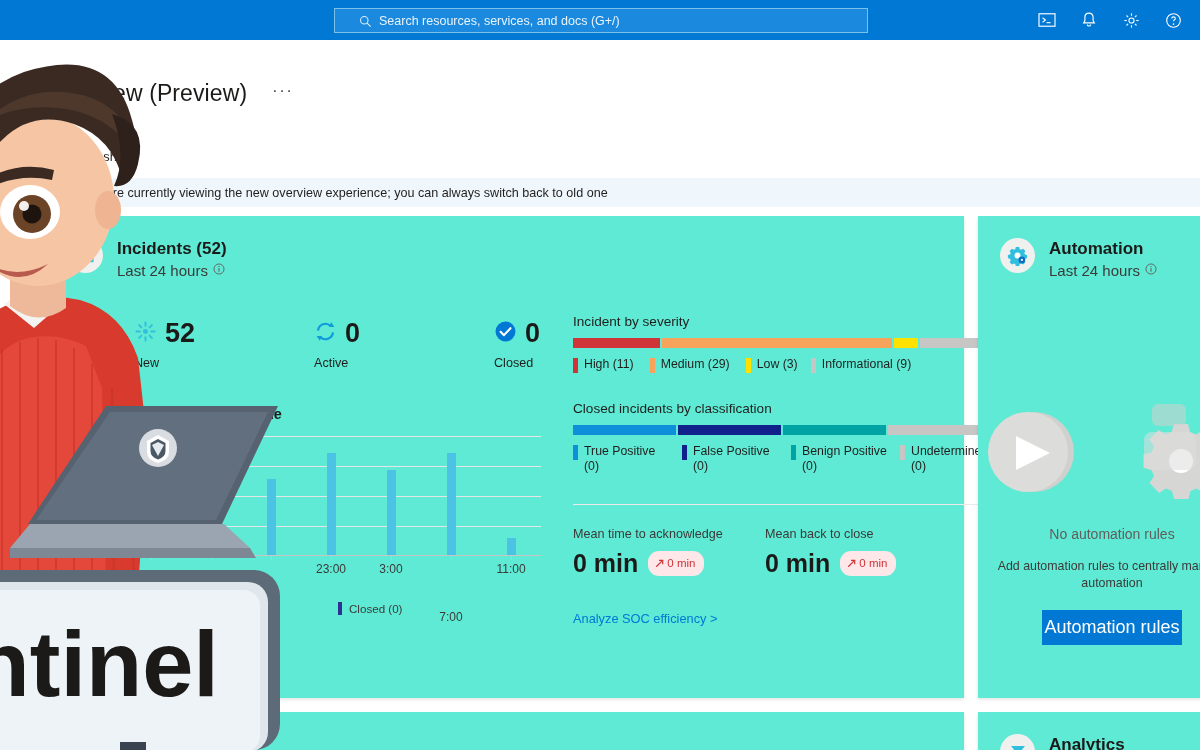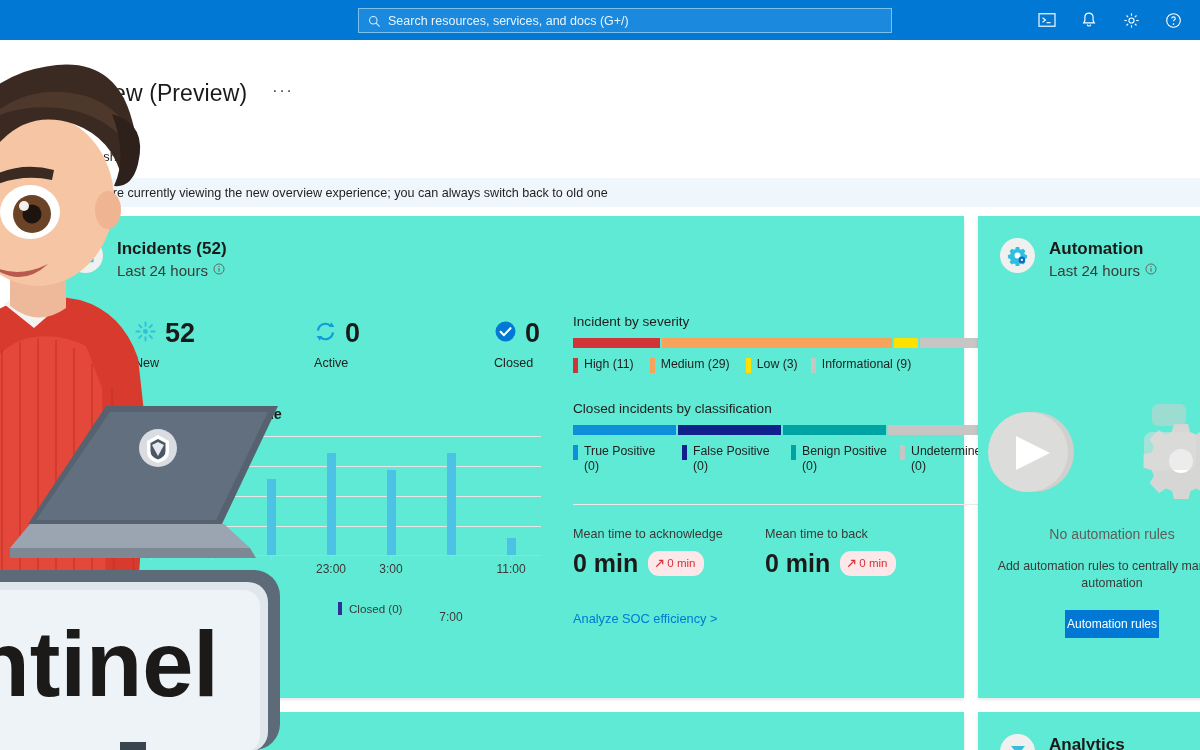--- a/index.html
+++ b/index.html
@@ -15,21 +15,21 @@
   
   .topbar {
     position: absolute; top: 0; left: 0; width: 1200px; height: 40px;
     background: #0078d4;
     display: flex; align-items: center;
     z-index: 40;
   }
   .search-wrap {
     position: absolute; left: 334px; top: 8px; width: 534px; height: 25px;
     background: #1b8ade; border: 1px solid #7cc1ea;
-    display: flex; align-items: center; padding: 0 9px; gap: 7px; margin-left: 24px;
+    display: flex; align-items: center; padding: 0 24px; gap: 7px;
   }
   .search-wrap .si { width: 13px; height: 13px; flex: 0 0 13px; }
   .search-text { font-size: 12.5px; color: #e8f3fb; white-space: nowrap; }
   .topicons { position: absolute; right: 8px; top: 0; height: 40px; display: flex; align-items: center; gap: 4px; }
   .topicon { width: 38px; height: 40px; display: flex; align-items: center; justify-content: center; }
   .topicon svg { display: block; }
 
   
   .page-head { position: absolute; top: 40px; left: 0; width: 1200px; height: 133px; background: #fff; z-index: 10; }
   .page-title {
@@ -118,21 +118,21 @@
   .pill-text { font-size: 11.5px; color: #d13438; }
   .soc-link { display: block; margin-top: 35px; font-size: 12.8px; color: #0078d4; text-decoration: none; cursor: pointer; }
 
   
   .empty-wrap { position: absolute; left: 0; top: 180px; width: 268px; text-align: center; }
   .empty-img { width: 268px; height: 120px; position: relative; }
   .empty-title { font-size: 14px; color: #605e5c; margin-top: 10px; }
   .empty-desc { font-size: 12.4px; color: #3b3a39; margin-top: 16px; padding: 0 10px; line-height: 17px; }
   .empty-btn {
     display: inline-block; margin-top: 18px; background: #0078d4; color: #fff;
-    font-size: 12px; padding: 7px 2px; border: none; cursor: pointer;
+    font-size: 18px; padding: 7px 2px; border: none; cursor: pointer;
   }
 
   
   .art { position: absolute; z-index: 60; pointer-events: none; }
 
   .ellipsis-dots { font-size: 17px; line-height: 6px; }
 </style>
 </head>
 <body>
 <div id="root">
@@ -408,21 +408,21 @@
                 <svg width="9" height="9" viewBox="0 0 10 10">
                       <line x1="1.4" y1="8.6" x2="8.4" y2="1.6" stroke="#d13438" stroke-width="1.35"></line>
                       <polyline points="4.4,1.6 8.6,1.6 8.6,5.8" fill="none" stroke="#d13438" stroke-width="1.35"></polyline>
                     </svg>
               </span>
               <span class="pill-text">0 min</span>
             </span>
           </div>
         </div>
         <div class="mtt">
-          <div class="mtt-label">Mean time to back</div>
+          <div class="mtt-label">Mean back to close</div>
           <div class="mtt-value-row">
             <span class="mtt-value">0 min</span>
             <span class="pill">
               <span>
                 <svg width="9" height="9" viewBox="0 0 10 10">
                       <line x1="1.4" y1="8.6" x2="8.4" y2="1.6" stroke="#d13438" stroke-width="1.35"></line>
                       <polyline points="4.4,1.6 8.6,1.6 8.6,5.8" fill="none" stroke="#d13438" stroke-width="1.35"></polyline>
                     </svg>
               </span>
               <span class="pill-text">0 min</span>

